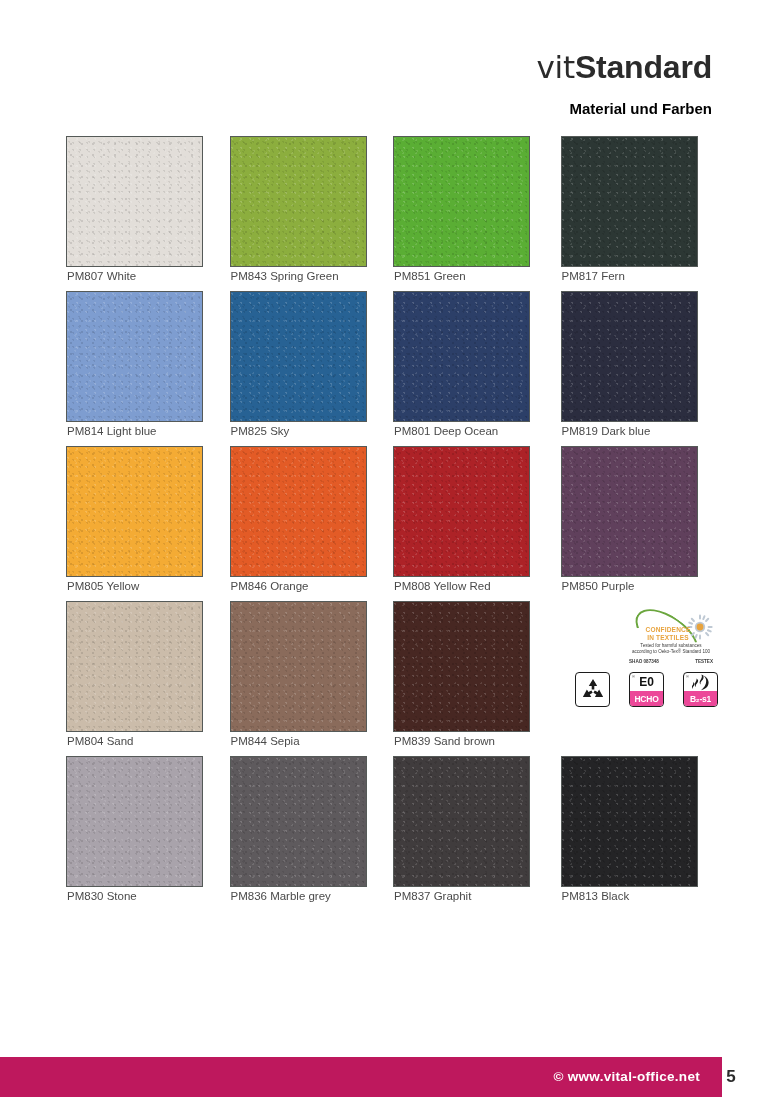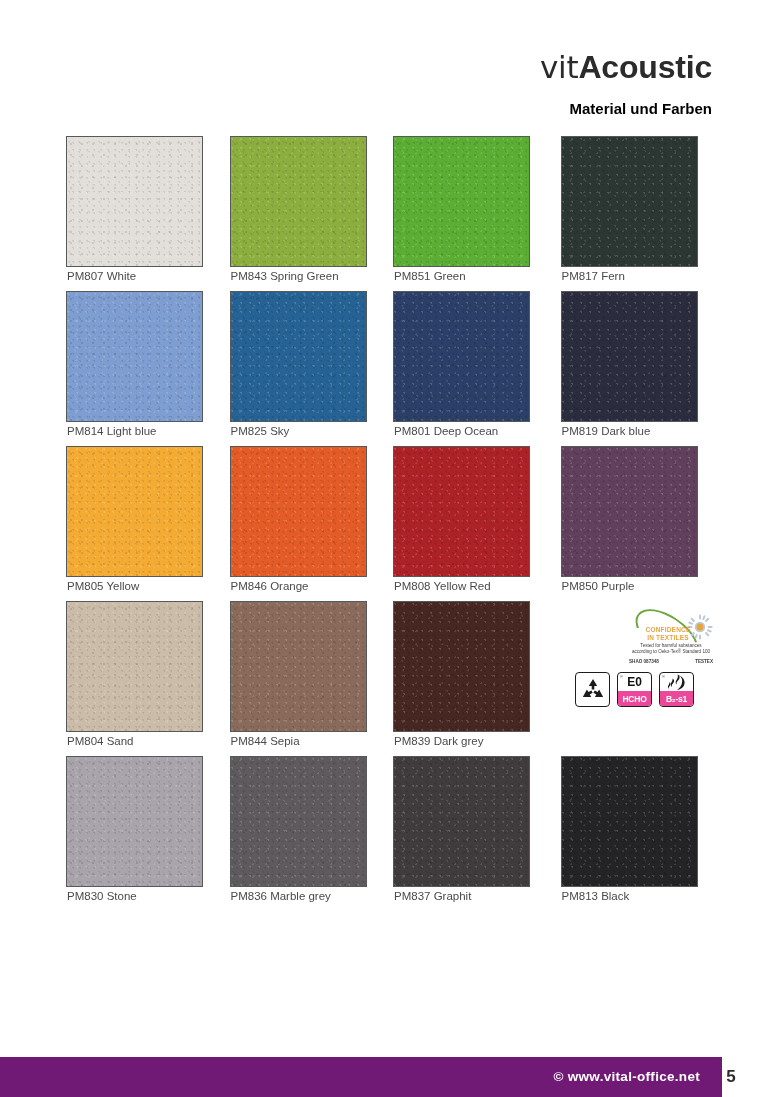--- a/index.html
+++ b/index.html
@@ -174,21 +174,21 @@
     display: flex;
     justify-content: space-between;
     font-weight: bold;
   }
 
   .badges {
     position: absolute;
     left: 5px;
     top: 58px;
     display: flex;
-    gap: 7px;
+    gap: 19px;
   }
   .badge {
     width: 35px;
     height: 35px;
     border: 1.4px solid #1c1c1c;
     border-radius: 4px;
     box-sizing: border-box;
     position: relative;
     background: #fff;
     overflow: hidden;
@@ -267,21 +267,21 @@
     font-size: 17px;
     font-weight: bold;
     color: #2b2b2b;
   }
 </style>
 </head>
 <body>
 
 <div class="header">
   <div class="brand">
-    <span class="brand-light">vit</span><span class="brand-bold">Acoustic</span>
+    <span class="brand-light">vit</span><span class="brand-bold">Standard</span>
   </div>
   <div class="subtitle">Material und Farben</div>
 </div>
 
 <div class="grid">
     <div class="row">
       <div class="cell">
         <div class="chip" style="background: rgb(226, 222, 217);"></div>
         <div class="chip-label">PM807 White</div>
       </div>
@@ -338,21 +338,21 @@
       <div class="cell">
         <div class="chip" style="background: rgb(203, 188, 170);"></div>
         <div class="chip-label">PM804 Sand</div>
       </div>
       <div class="cell">
         <div class="chip" style="background: rgb(138, 107, 91);"></div>
         <div class="chip-label">PM844 Sepia</div>
       </div>
       <div class="cell">
         <div class="chip" style="background: rgb(71, 39, 34);"></div>
-        <div class="chip-label">PM839 Dark grey</div>
+        <div class="chip-label">PM839 Sand brown</div>
       </div>
       <div class="cell"></div>
     </div>
     <div class="row">
       <div class="cell">
         <div class="chip" style="background: rgb(169, 163, 171);"></div>
         <div class="chip-label">PM830 Stone</div>
       </div>
       <div class="cell">
         <div class="chip" style="background: rgb(94, 90, 93);"></div>
@@ -440,20 +440,20 @@
           </g>
         </svg>
       </div>
       <div class="badge-split-bot">B₂-s1</div>
     </div>
 
   </div>
 </div>
 
 <div class="footer-bar">
-  <div class="footer-dark" style="background: #701a75;">
+  <div class="footer-dark" style="background: #be185d;">
     <div class="footer-url">
       <span>©</span>
       <span>www.vital-office.net</span>
     </div>
   </div>
   <div class="footer-page">5</div>
 </div>
 
 </body></html>

